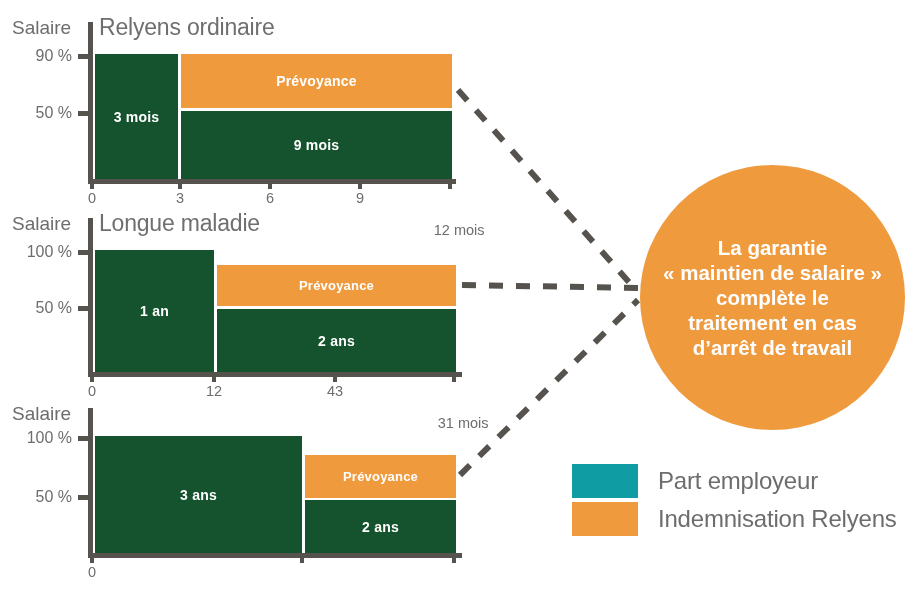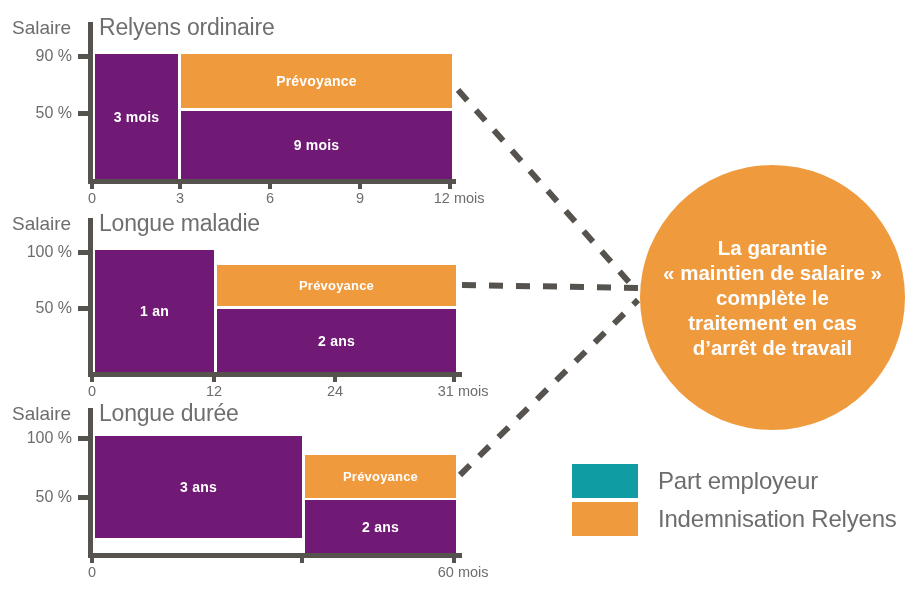--- a/index.html
+++ b/index.html
@@ -76,30 +76,30 @@
     height: 10px;
     background: #56534f;
   }
   .xtick-label {
     position: absolute;
     font-size: 14.5px;
     color: #6d6d6d;
     white-space: nowrap;
     transform: translateX(-50%);
   }
-  .xtick-label.last { transform: translateX(-32%); }
+  .xtick-label.last { transform: translateX(-32%); margin-top: 32px; }
 
   .seg {
     position: absolute;
     box-sizing: border-box;
     display: flex;
     align-items: center;
     justify-content: center;
   }
-  .seg.teal  { background: #701a75; }
+  .seg.teal  { background: #14532d; }
   .seg.orange{ background: #f09a3e; }
   .seg-label {
     color: #ffffff;
     font-size: 14px;
     font-weight: bold;
     white-space: nowrap;
     letter-spacing: 0.2px;
   }
   .seg-label.small { font-size: 13px; }
 
@@ -224,37 +224,36 @@
       <span class="seg-label">2 ans</span>
     </div>
 
     <div class="xtick" style="left:90px;  top:162px;"></div>
     <div class="xtick" style="left:212px; top:162px;"></div>
     <div class="xtick" style="left:333px; top:162px;"></div>
     <div class="xtick" style="left:452px; top:162px;"></div>
 
     <div class="xtick-label" style="left:92px;  top:173px;">0</div>
     <div class="xtick-label" style="left:214px; top:173px;text-align:right;">12</div>
-    <div class="xtick-label" style="left:335px; top:173px;">24</div>
+    <div class="xtick-label" style="left:335px; top:173px;">43</div>
     <div class="xtick-label last" style="left:454px; top:173px;">31 mois</div>
   </div>
 
   <div class="chart" id="chart-2" style="top:400px;height:196px;">
     <div class="salaire-label">Salaire</div>
-    <div class="chart-title">Longue durée</div>
 
     <div class="axis-y" style="top:8px;height:148px;"></div>
     <div class="axis-x" style="top:153px;width:374px;"></div>
 
     <div class="ytick" style="top:36px;"></div>
     <div class="ytick-label" style="top:29px;">100 %</div>
     <div class="ytick" style="top:95px;"></div>
     <div class="ytick-label" style="top:88px;">50 %</div>
 
-    <div class="seg teal" style="left:95px;  top:36px; width:207px; height:102px;">
+    <div class="seg teal" style="left:95px;  top:36px; width:207px; height:117px;">
       <span class="seg-label">3 ans</span>
     </div>
     <div class="seg orange" style="left:305px; top:55px; width:151px; height:43px;">
       <span class="seg-label small">Prévoyance</span>
     </div>
     <div class="seg teal" style="left:305px; top:100px; width:151px; height:53px;">
       <span class="seg-label">2 ans</span>
     </div>
 
     <div class="xtick" style="left:90px;  top:153px;"></div>

